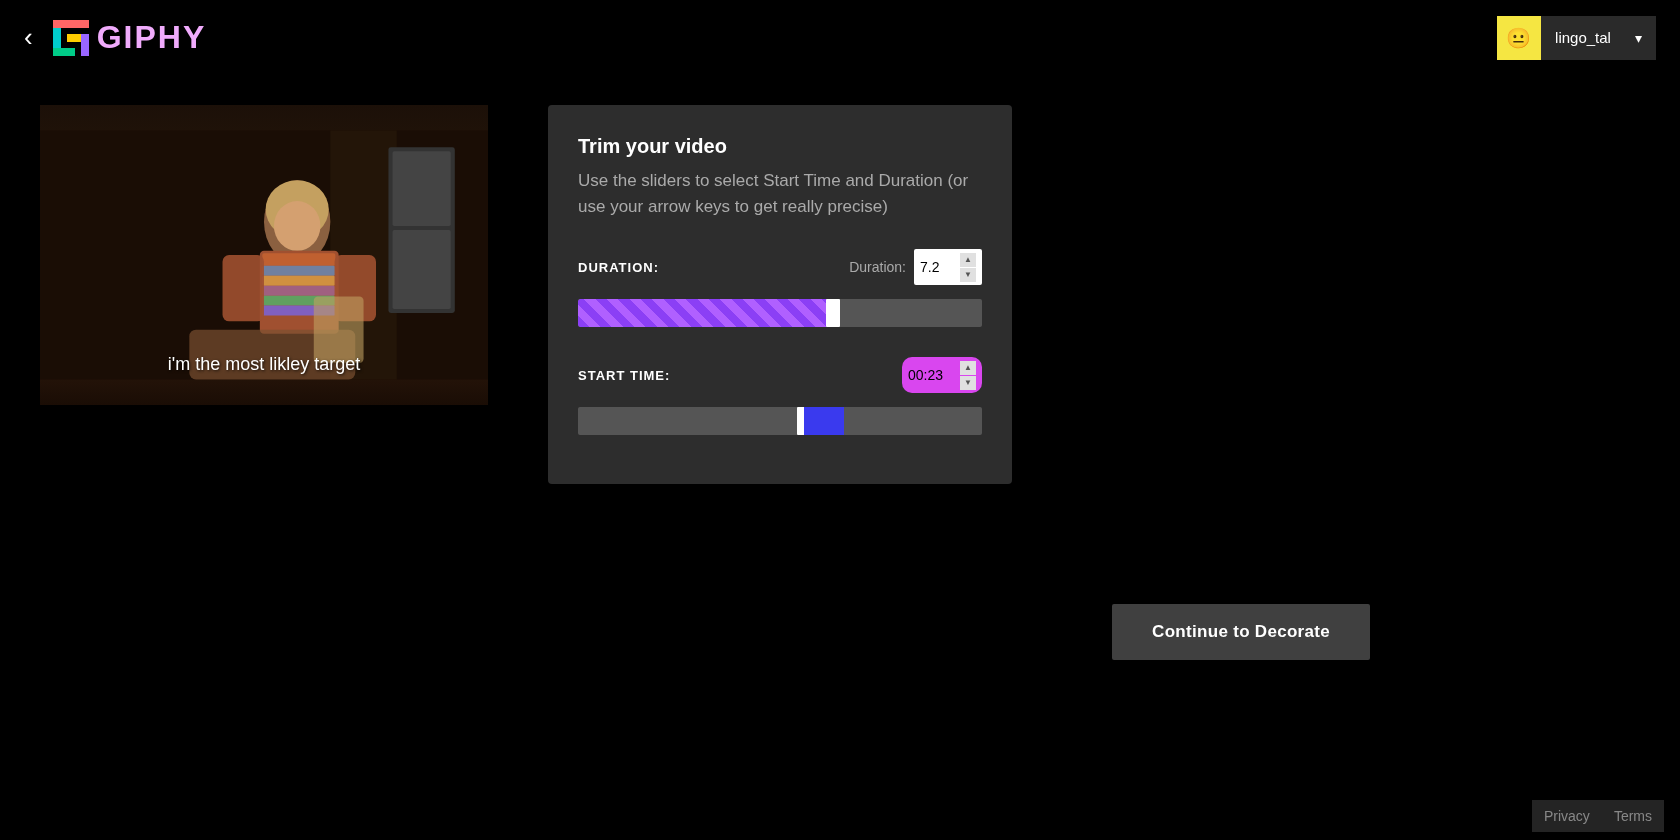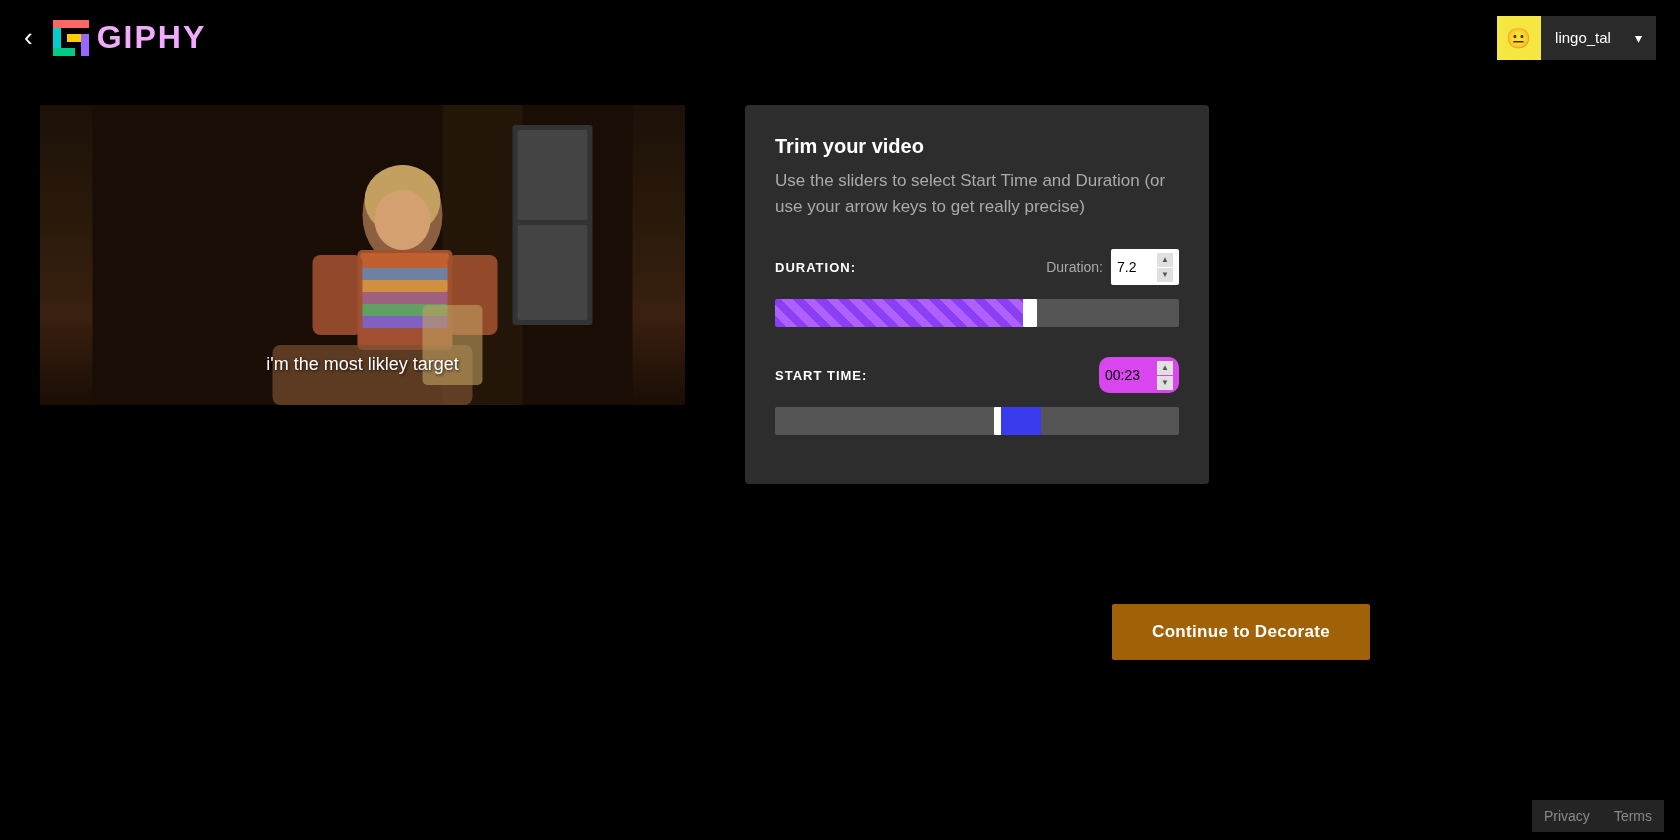--- a/index.html
+++ b/index.html
@@ -86,21 +86,21 @@
       position: absolute;
       top: 75px;
       left: 0; right: 0; bottom: 0;
       display: flex;
       align-items: flex-start;
       padding: 30px 40px;
     }
 
     
     #video-preview {
-      width: 645px;
+      width: 448px;
       height: 300px;
       background: #1a0f05;
       position: relative;
       flex-shrink: 0;
       overflow: hidden;
     }
 
     #video-caption {
       position: absolute;
       bottom: 30px;
@@ -295,21 +295,21 @@
       width: 40px;
       background: #3a3aee;
       border-radius: 0;
     }
 
     
     #continue-btn {
       position: absolute;
       bottom: 180px;
       right: 310px;
-      background: #a16207;
+      background: #404040;
       color: #fff;
       border: none;
       padding: 18px 40px;
       font-size: 17px;
       font-weight: 700;
       cursor: pointer;
       border-radius: 2px;
       letter-spacing: 0.3px;
     }
 

